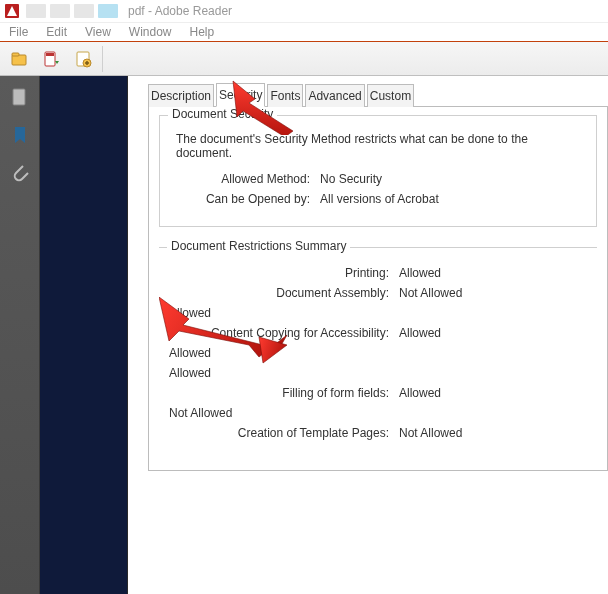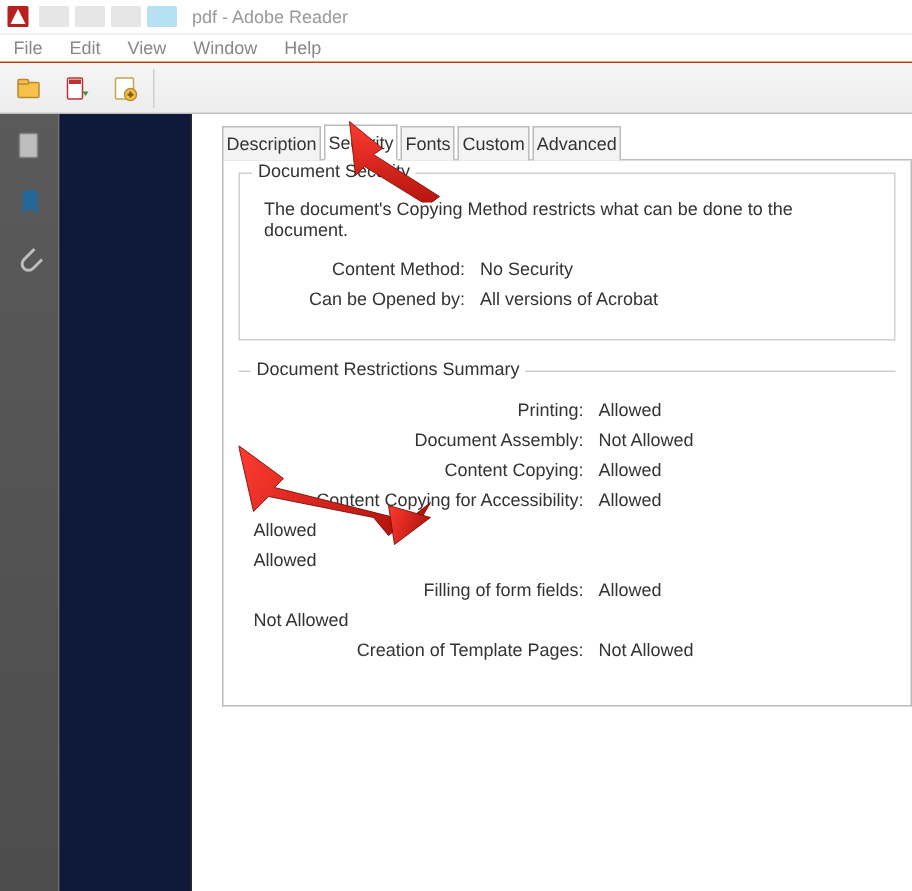--- a/index.html
+++ b/index.html
@@ -262,41 +262,41 @@
   </div>
 
   <div class="doc-area"></div>
 
   <div class="panel">
 
     <div class="tabs">
       <div class="tab">Description</div>
       <div class="tab active">Security</div>
       <div class="tab">Fonts</div>
+      <div class="tab">Advanced</div>
       <div class="tab">Custom</div>
-      <div class="tab">Advanced</div>
     </div>
 
     <div class="tab-content">
 
       <svg class="arrow" style="left:82px; top:-28px;" width="70" height="56" viewBox="0 0 70 56">
         <defs>
           <linearGradient id="rg1" x1="0" y1="0" x2="0" y2="1">
             <stop offset="0" stop-color="#ff3b30"></stop>
             <stop offset="1" stop-color="#b3140d"></stop>
           </linearGradient>
         </defs>
         <polygon points="0,0 22,18 16,22 60,50 52,56 10,30 4,36" fill="url(#rg1)" stroke="#7a0e08" stroke-width="0.6" transform="translate(2,2)"></polygon>
       </svg>
 
       <div class="group">
         <span class="group-title">Document Security</span>
-        <div class="desc">The document's Copying Method restricts what can be done to the document.</div>
+        <div class="desc">The document's Security Method restricts what can be done to the document.</div>
         <div class="kv tight">
-          <div class="k">Content Method:</div>
+          <div class="k">Allowed Method:</div>
           <div class="v">No Security</div>
         </div>
         <div class="kv tight">
           <div class="k">Can be Opened by:</div>
           <div class="v">All versions of Acrobat</div>
         </div>
       </div>
 
       <svg class="arrow" style="left:10px; top:190px;" width="130" height="70" viewBox="0 0 130 70">
         <defs>
@@ -314,21 +314,20 @@
 
         <div class="kv">
           <div class="k">Printing:</div>
           <div class="v">Allowed</div>
         </div>
         <div class="kv">
           <div class="k">Document Assembly:</div>
           <div class="v">Not Allowed</div>
         </div>
         <div class="kv">
-          <div class="k">Content Copying:</div>
           <div class="v">Allowed</div>
         </div>
         <div class="kv">
           <div class="k">Content Copying for Accessibility:</div>
           <div class="v">Allowed</div>
         </div>
         <div class="kv">
           <div class="v">Allowed</div>
         </div>
         <div class="kv">

